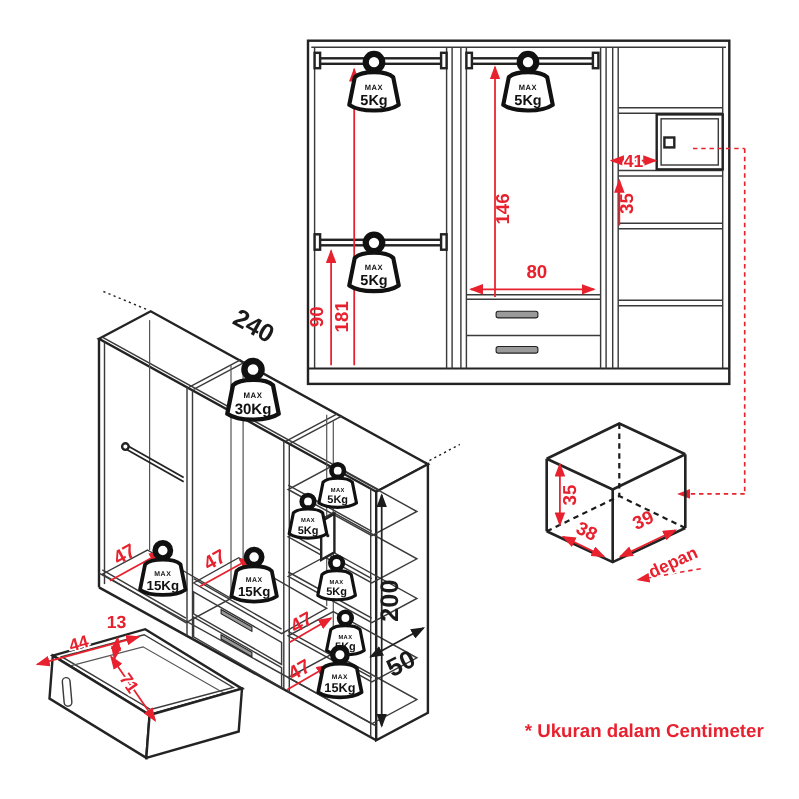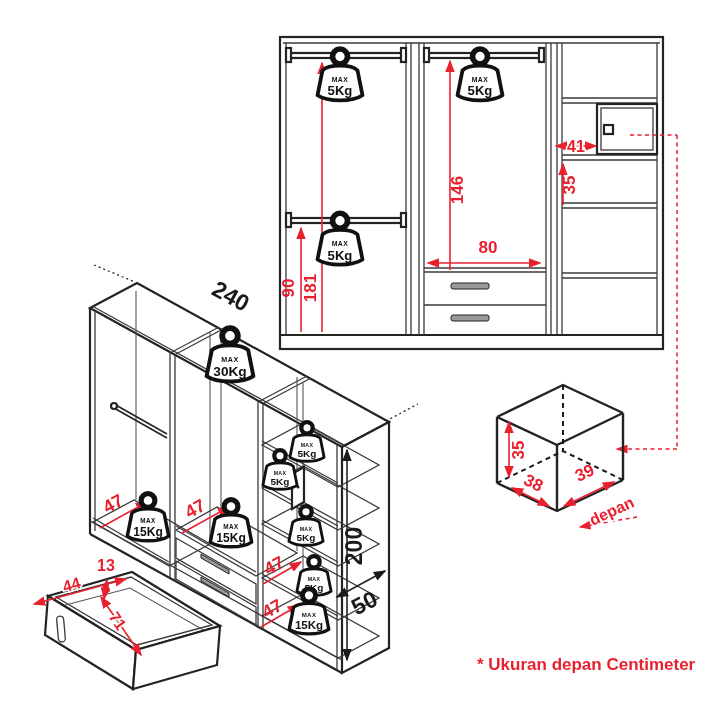--- a/index.html
+++ b/index.html
@@ -307,14 +307,14 @@
       <line x1="512" y1="488" x2="549" y2="506" class="red" marker-start="url(#aR)" marker-end="url(#aR)"></line>
       <text class="rd" transform="translate(531,488) rotate(26)">38</text>
       <line x1="564" y1="506" x2="614" y2="482" class="red" marker-start="url(#aR)" marker-end="url(#aR)"></line>
       <text class="rd" transform="translate(587,478) rotate(-25)">39</text>
       <line x1="637" y1="517" x2="580" y2="527" class="reddash" marker-end="url(#aR)"></line>
       <text class="rd-sm" transform="translate(614,516) rotate(-25)">depan</text>
     </g>
   </g>
 </svg>
 
-<div class="footnote">* Ukuran depan Centimeter</div>
+<div class="footnote">* Ukuran dalam Centimeter</div>
 </div>
 
 </body></html>

